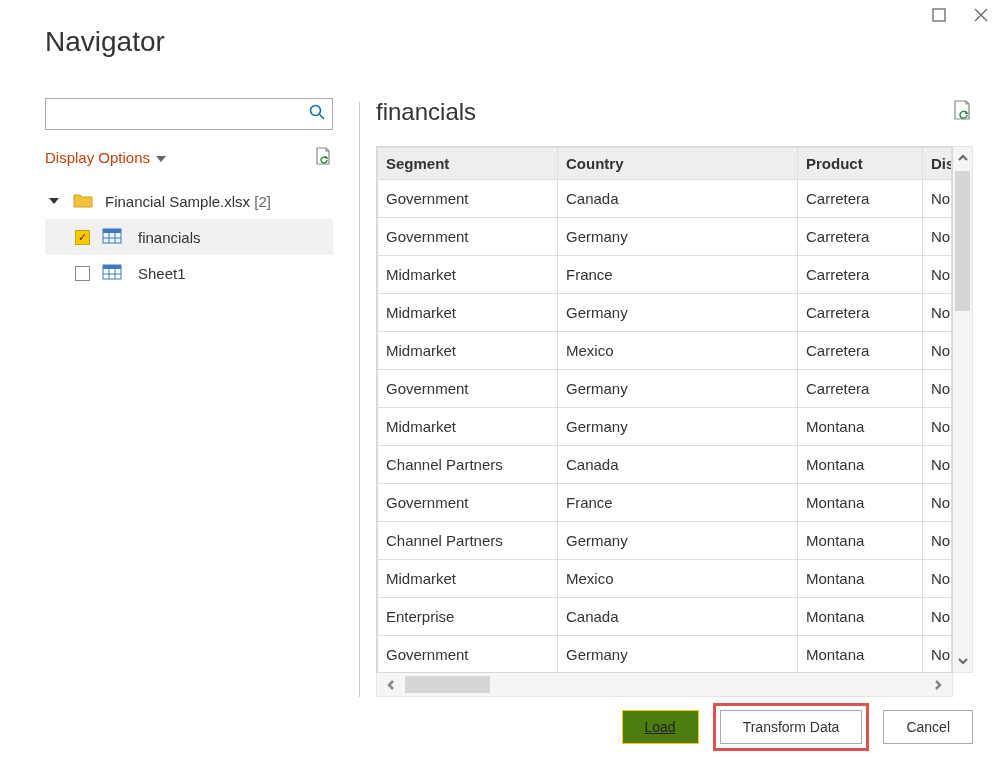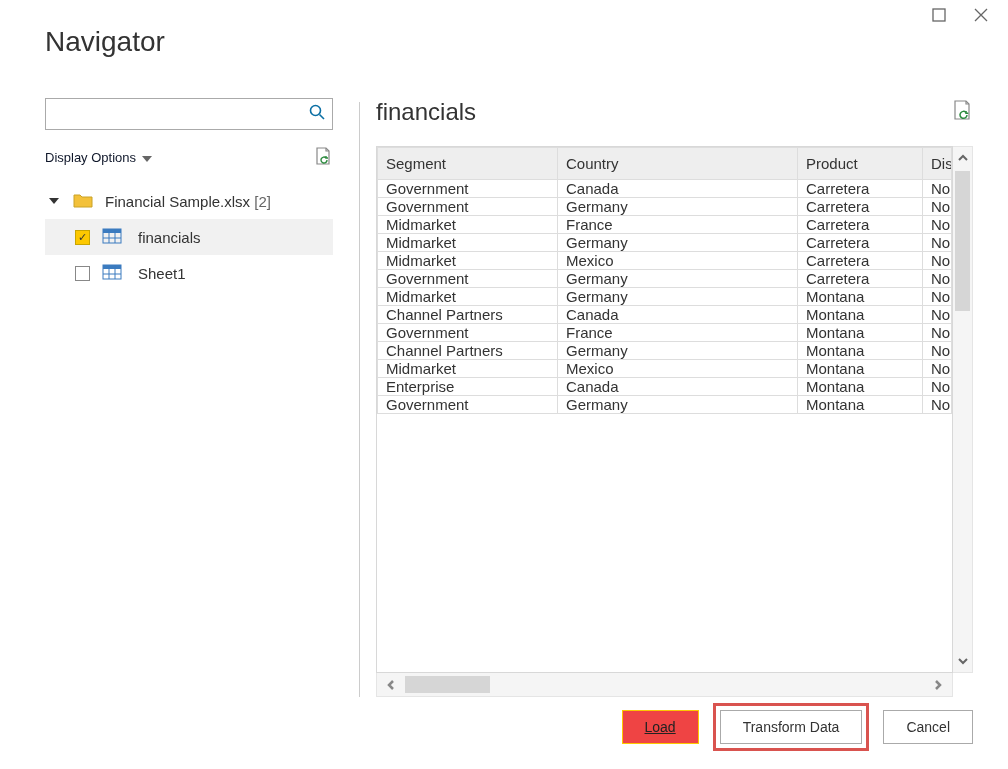--- a/index.html
+++ b/index.html
@@ -73,22 +73,22 @@
     position: absolute;
     right: 6px;
     top: 50%;
     transform: translateY(-50%);
   }
   .display-row {
     display: flex;
     align-items: center;
     justify-content: space-between;
     margin-top: 16px;
-    font-size: 13px;
-    color: #0f172a;
+    font-size: 15px;
+    color: #c2410c;
   }
   .display-label {
     display: flex;
     align-items: center;
     gap: 6px;
     cursor: pointer;
   }
   .caret-down {
     width: 0; height: 0;
     border-left: 5px solid transparent;
@@ -176,28 +176,28 @@
   }
   table {
     border-collapse: collapse;
     width: 100%;
     table-layout: fixed;
     font-size: 15px;
   }
   th, td {
     border: 1px solid #ddd;
     padding: 0 8px;
-    height: 18px;
+    height: 38px;
     text-align: left;
     overflow: hidden;
     white-space: nowrap;
   }
   th {
     background: #eee;
-    font-weight: 400;
+    font-weight: 700;
     color: #333;
     height: 32px;
   }
   th.c0, td.c0 { width: 180px; }
   th.c1, td.c1 { width: 240px; }
   th.c2, td.c2 { width: 125px; }
   th.c3, td.c3 { width: auto; }
 
   .vscroll {
     width: 20px;
@@ -241,21 +241,21 @@
     border: 1px solid #aaa;
     background: #fff;
     font-size: 14px;
     display: inline-flex;
     align-items: center;
     justify-content: center;
     cursor: pointer;
     color: #333;
   }
   .btn.primary {
-    background: #ef4444;
+    background: #4d7c0f;
     border-color: #fdc800;
     color: #222;
     text-decoration: underline;
   }
   .highlight-box {
     border: 3px solid #d9534f;
     padding: 4px;
     display: inline-flex;
     justify-content: center;
   }

